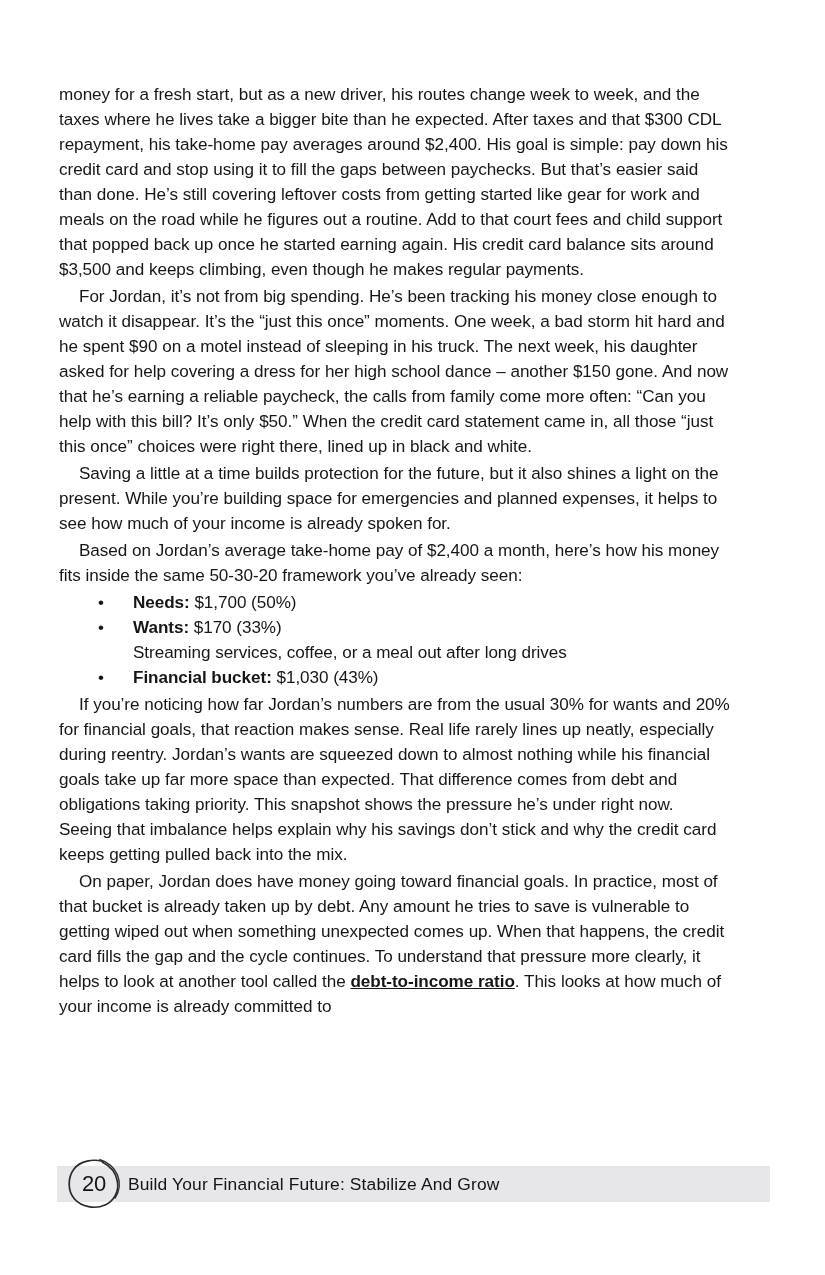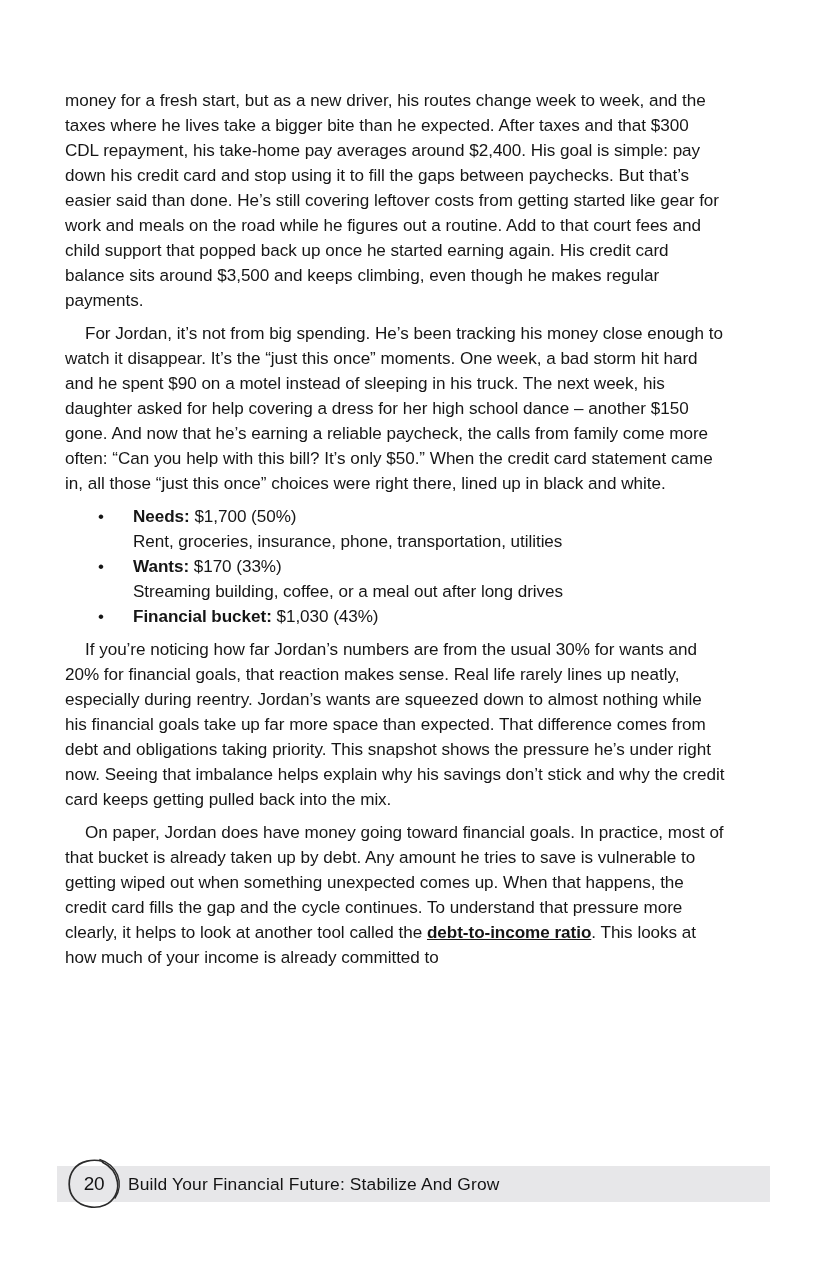--- a/index.html
+++ b/index.html
@@ -25,21 +25,21 @@
   }
 
   .content {
     position: absolute;
     left: 57px;
     top: 80px;
     width: 676px;
   }
 
   p.body-para {
-    margin: 8px;
+    margin: 2px;
     font-size: 17.1px;
     line-height: 25.0px;
     letter-spacing: -0.05px;
     text-align: left;
     word-spacing: 0.1px;
     color: #161616;
   }
   p.indent {
     text-indent: 20px;
   }
@@ -109,50 +109,51 @@
     left: 0; top: 0;
   }
   .page-number-text {
     position: absolute;
     left: 0;
     top: 0;
     width: 62px;
     height: 62px;
     line-height: 62px;
     text-align: center;
-    font-size: 19px;
+    font-size: 22px;
     color: #141414;
     letter-spacing: -0.2px;
   }
 </style>
 </head>
 <body>
 
 <div class="page">
 
   <div class="content">
 
     <p class="body-para">money for a fresh start, but as a new driver, his routes change week to week, and the taxes where he lives take a bigger bite than he expected. After taxes and that $300 CDL repayment, his take-home pay averages around $2,400. His goal is simple: pay down his credit card and stop using it to fill the gaps between paychecks. But that’s easier said than done. He’s still covering leftover costs from getting started like gear for work and meals on the road while he figures out a routine. Add to that court fees and child support that popped back up once he started earning again. His credit card balance sits around $3,500 and keeps climbing, even though he makes regular payments.</p>
 
     <p class="body-para indent">For Jordan, it’s not from big spending. He’s been tracking his money close enough to watch it disappear. It’s the “just this once” moments. One week, a bad storm hit hard and he spent $90 on a motel instead of sleeping in his truck. The next week, his daughter asked for help covering a dress for her high school dance – another $150 gone. And now that he’s earning a reliable paycheck, the calls from family come more often: “Can you help with this bill? It’s only $50.” When the credit card statement came in, all those “just this once” choices were right there, lined up in black and white.</p>
 
+    <p class="body-para indent">Saving a little at a time builds protection for the future, but it also shines a light on the present. While you’re building space for emergencies and planned expenses, it helps to see how much of your income is already spoken for.</p>
 
+    <p class="body-para indent">Based on Jordan’s average take-home pay of $2,400 a month, here’s how his money fits inside the same 50-30-20 framework you’ve already seen:</p>
 
     <ul class="bullets">
       <li>
         <span class="dot">•</span>
         <span class="bullet-lead">Needs:</span>
         <span>$1,700 (50%)</span>
-        <span class="bullet-sub">Rent, groceries, insurance, phone, transportation, utilities</span>
       </li>
       <li>
         <span class="dot">•</span>
         <span class="bullet-lead">Wants:</span>
         <span>$170 (33%)</span>
-        <span class="bullet-sub">Streaming building, coffee, or a meal out after long drives</span>
+        <span class="bullet-sub">Streaming services, coffee, or a meal out after long drives</span>
       </li>
       <li>
         <span class="dot">•</span>
         <span class="bullet-lead">Financial bucket:</span>
         <span>$1,030 (43%)</span>
       </li>
     </ul>
 
     <p class="body-para indent">If you’re noticing how far Jordan’s numbers are from the usual 30% for wants and 20% for financial goals, that reaction makes sense. Real life rarely lines up neatly, especially during reentry. Jordan’s wants are squeezed down to almost nothing while his financial goals take up far more space than expected. That difference comes from debt and obligations taking priority. This snapshot shows the pressure he’s under right now. Seeing that imbalance helps explain why his savings don’t stick and why the credit card keeps getting pulled back into the mix.</p>
 

